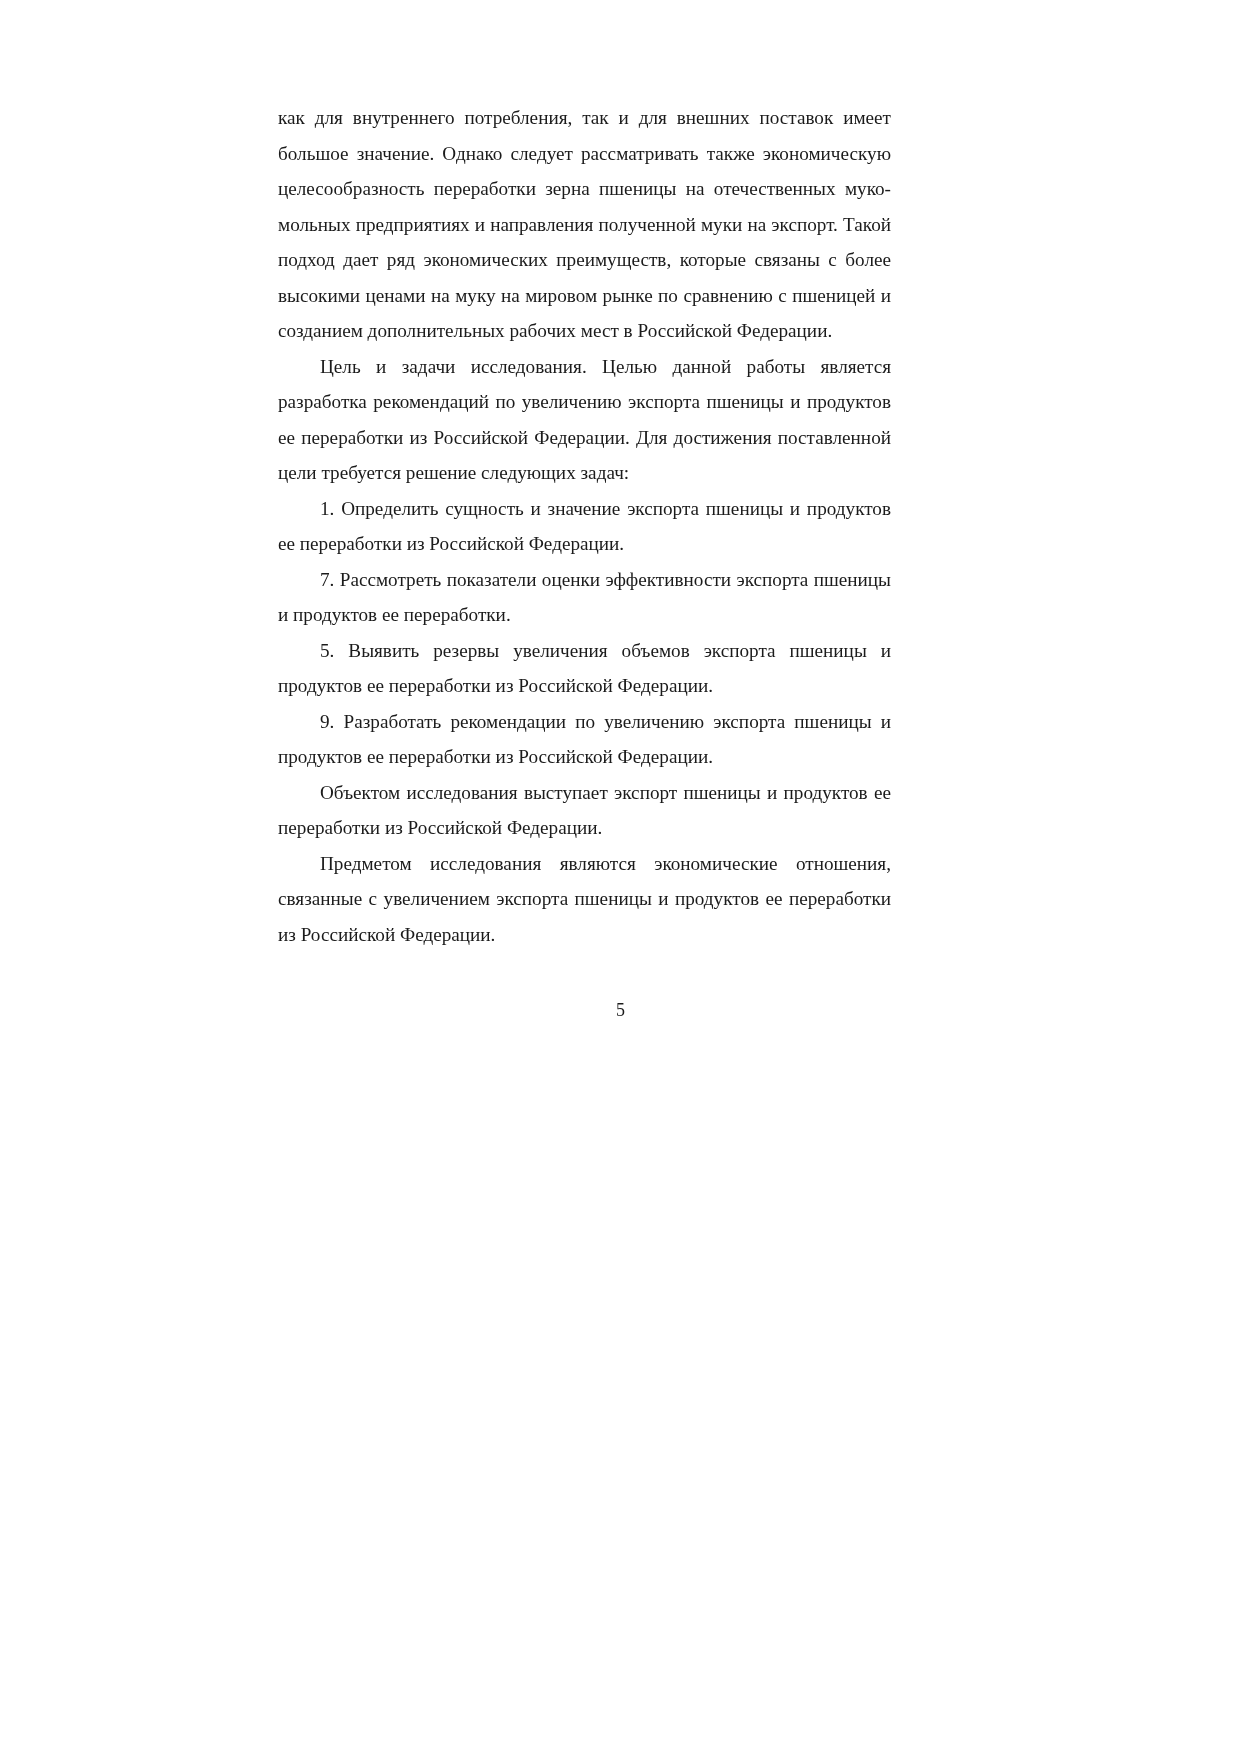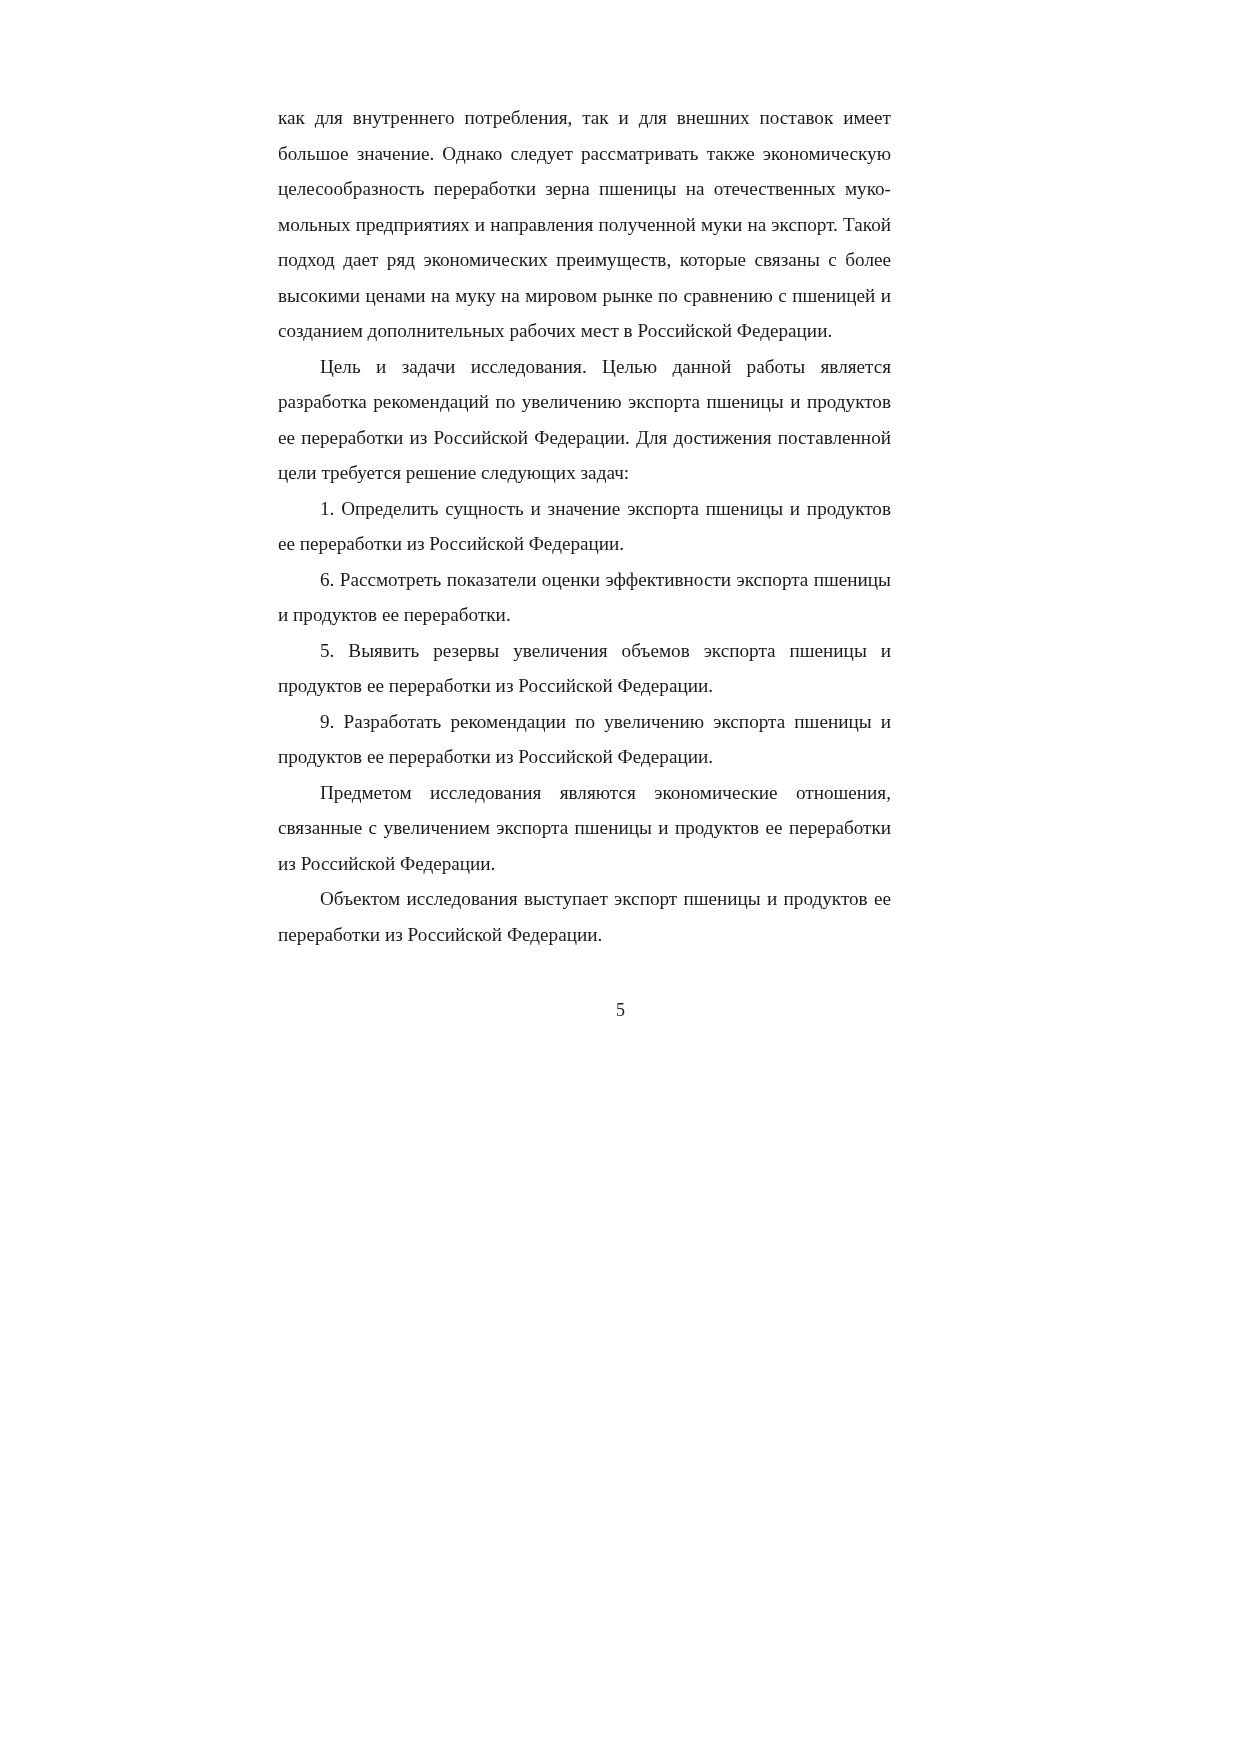--- a/index.html
+++ b/index.html
@@ -67,38 +67,38 @@
 
     <p class="para indent">
       <span class="bold">Цель и задачи исследования.</span><span> Целью данной работы является разработка рекомендаций по увеличению экспорта пшеницы и продуктов ее переработки из Российской Федерации. Для достижения поставленной цели требуется решение следующих задач:</span>
     </p>
 
     <p class="para indent">
       <span>1. Определить сущность и значение экспорта пшеницы и продуктов ее переработки из Российской Федерации.</span>
     </p>
 
     <p class="para indent">
-      <span>6. Рассмотреть показатели оценки эффективности экспорта пшеницы и продуктов ее переработки.</span>
+      <span>7. Рассмотреть показатели оценки эффективности экспорта пшеницы и продуктов ее переработки.</span>
     </p>
 
 
 
     <p class="para indent">
       <span>5. Выявить резервы увеличения объемов экспорта пшеницы и продуктов ее переработки из Российской Федерации.</span>
     </p>
 
     <p class="para indent">
       <span>9. Разработать рекомендации по увеличению экспорта пшеницы и продуктов ее переработки из Российской Федерации.</span>
     </p>
 
     <p class="para indent">
-      <span class="bold">Предметом исследования</span><span> являются экономические отношения, связанные с увеличением экспорта пшеницы и продуктов ее переработки из Российской Федерации.</span>
+      <span class="bold">Объектом исследования</span><span> выступает экспорт пшеницы и продуктов ее переработки из Российской Федерации.</span>
     </p>
 
     <p class="para indent">
-      <span class="bold">Объектом исследования</span><span> выступает экспорт пшеницы и продуктов ее переработки из Российской Федерации.</span>
+      <span class="bold">Предметом исследования</span><span> являются экономические отношения, связанные с увеличением экспорта пшеницы и продуктов ее переработки из Российской Федерации.</span>
     </p>
 
   </div>
 
   <div class="page-number">5</div>
 
 </div>
 
 </body></html>

